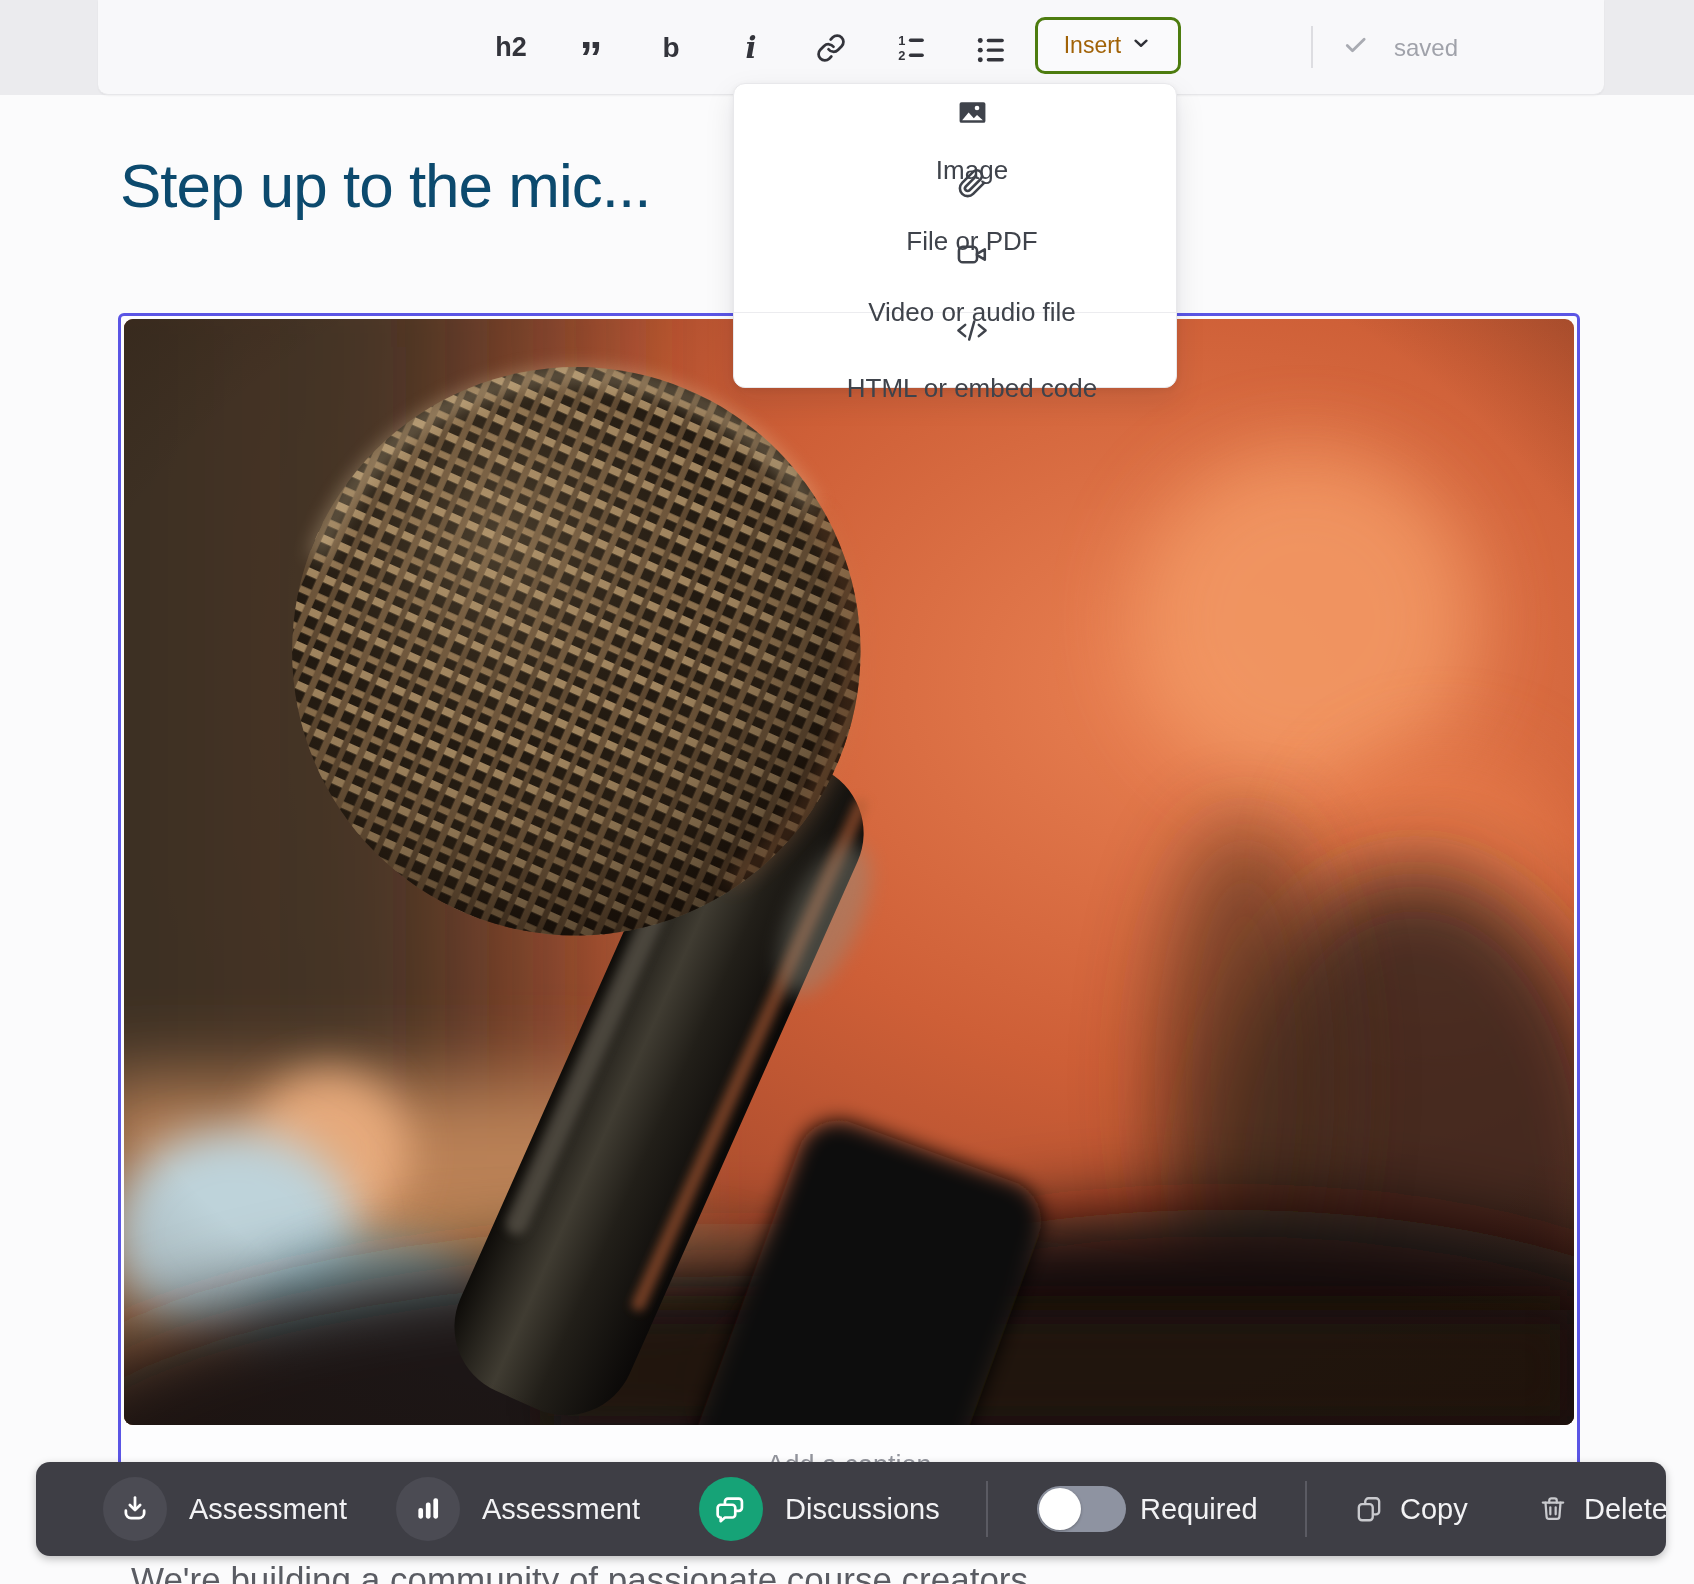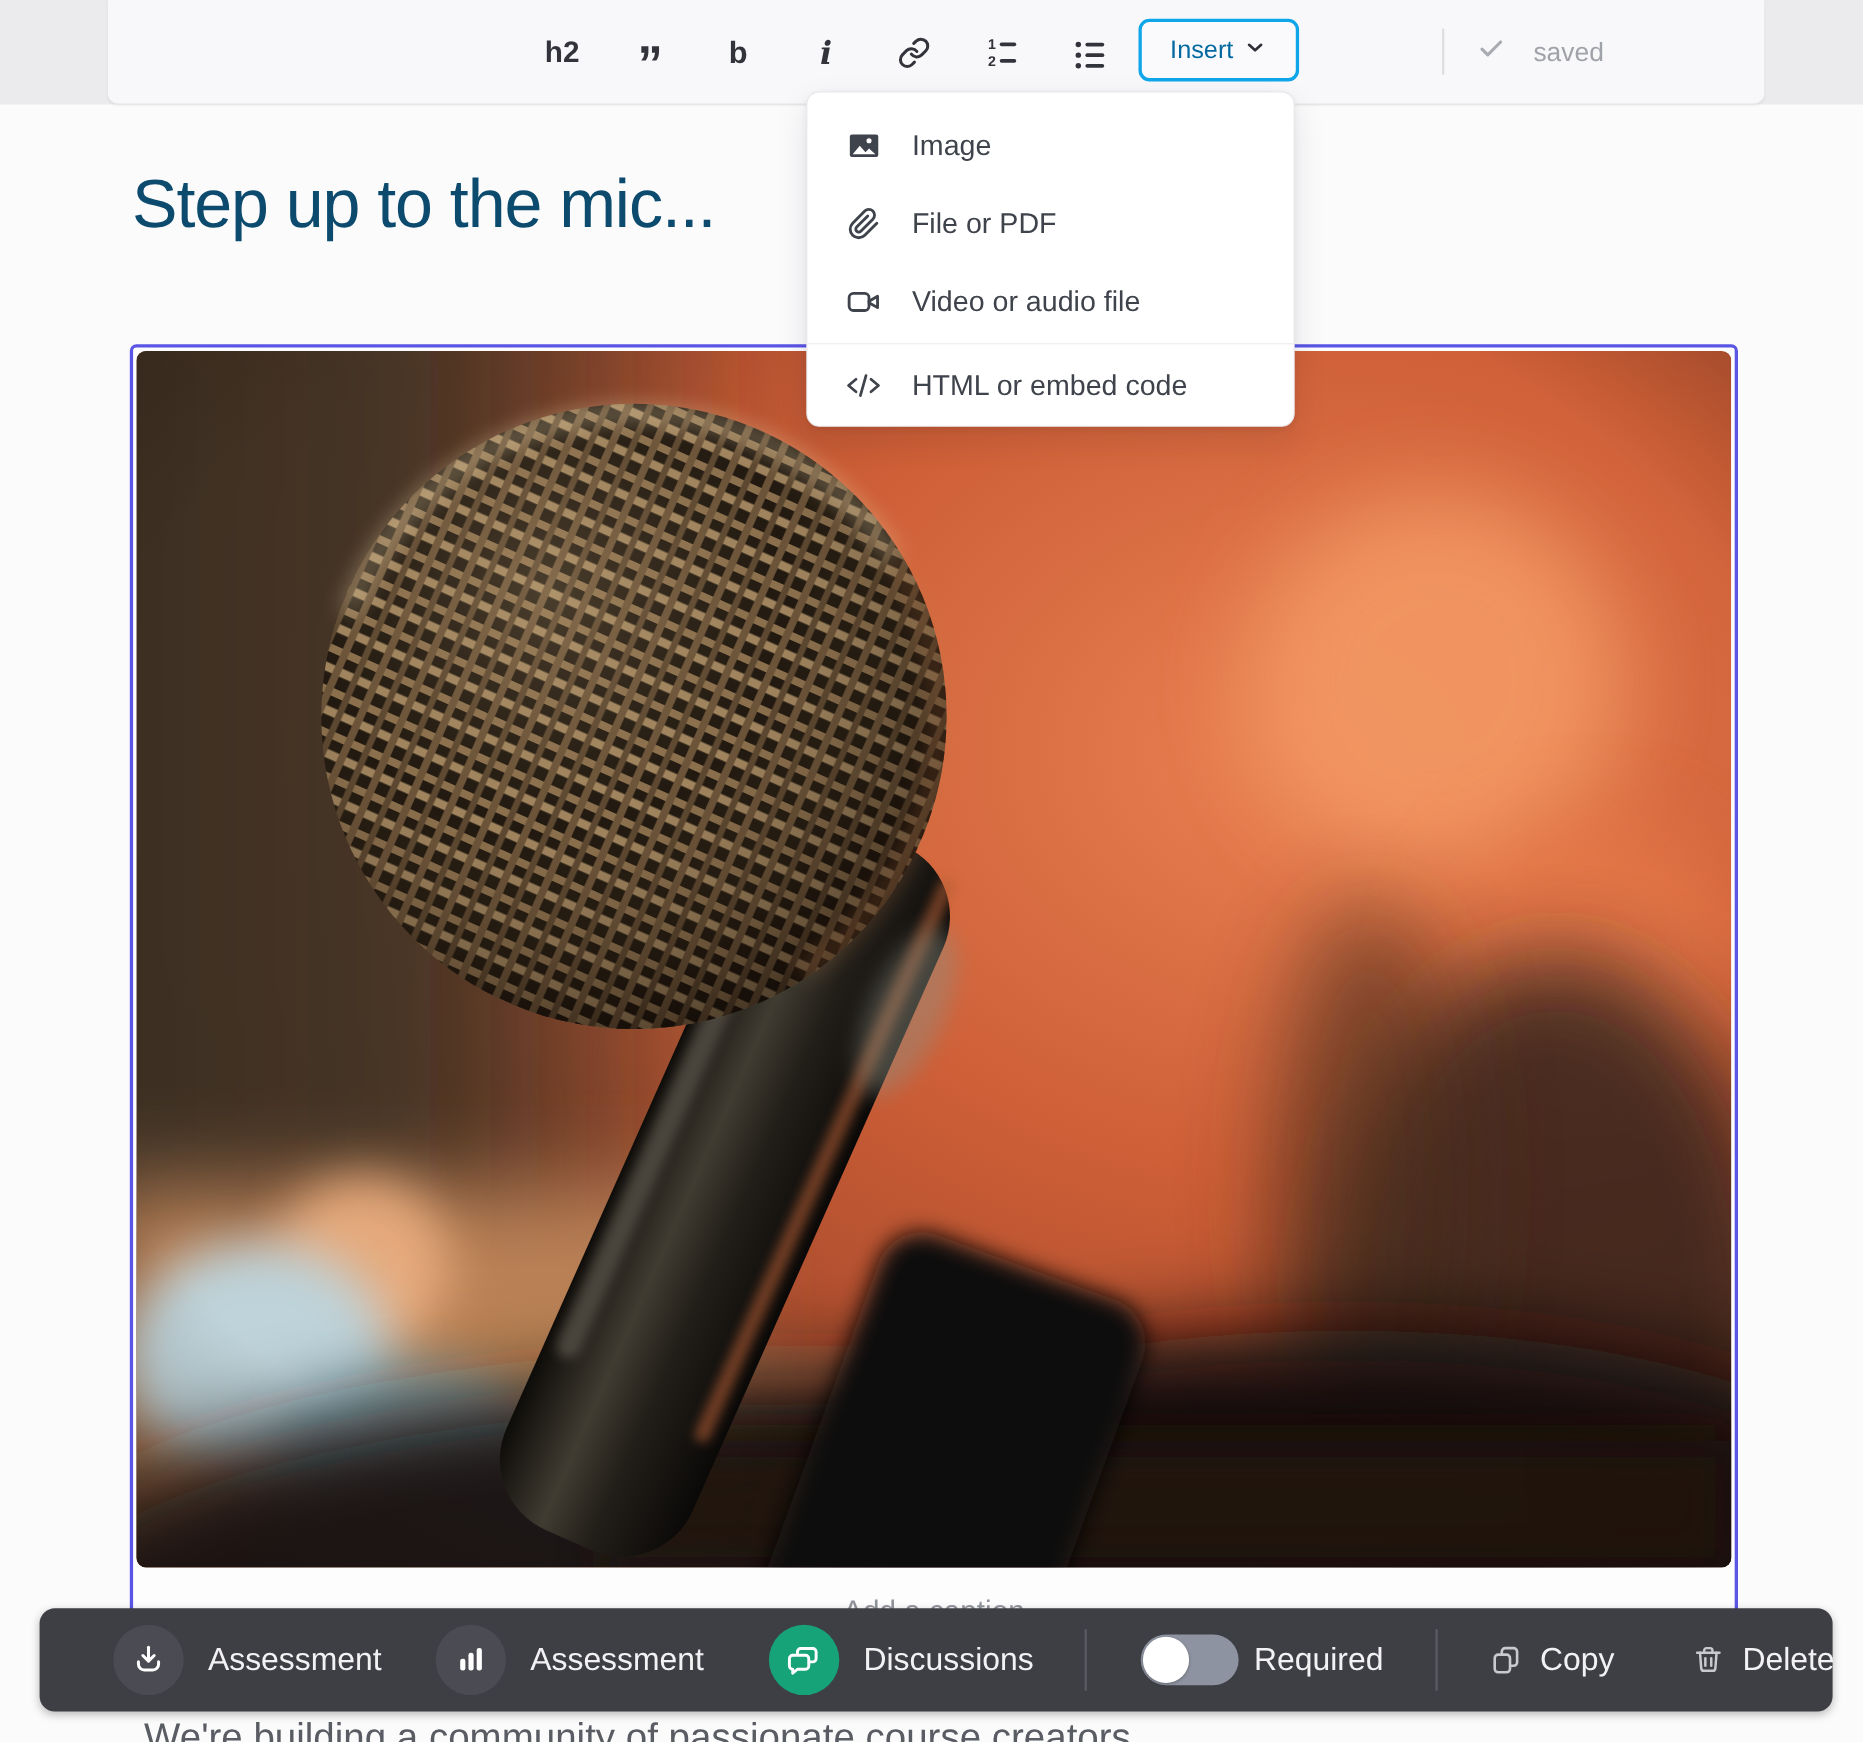--- a/index.html
+++ b/index.html
@@ -16,34 +16,34 @@
     align-items:center; gap:30px; }
   .fmt-btn { width:50px; height:54px; display:flex; align-items:center; justify-content:center;
     color:#33343B; cursor:pointer; }
   .g-h2 { font-size:27px; font-weight:700; }
   .g-quote { font-size:46px; font-weight:700; line-height:0; transform:translateY(10px); }
   .g-bold { font-size:28px; font-weight:800; }
   .g-italic { font-family:"DejaVu Serif", serif; font-style:italic; font-size:29px; font-weight:600; }
   .fmt-btn svg { display:block; }
 
   .insert-btn { position:absolute; left:1035px; top:17px; width:146px; height:57px;
-    border:3px solid #0ea5e9; border-radius:10px; background:#FAFAFC;
+    border:3px solid #4d7c0f; border-radius:10px; background:#FAFAFC;
     display:flex; align-items:center; justify-content:center; gap:9px;
-    font-size:23px; color:#0369a1; cursor:pointer; z-index:55; }
+    font-size:23px; color:#a16207; cursor:pointer; z-index:55; }
   .tb-divider { position:absolute; left:1213px; top:26px; width:2px; height:42px; background:#DDDDE1; }
   .save-status { position:absolute; left:1244px; top:0; height:95px; display:flex;
     align-items:center; gap:24px; color:#A0A2AA; font-size:24px; }
 
   
   .dropdown { position:absolute; left:733px; top:83px; width:444px; height:305px;
     background:#FFFFFF; border:1px solid #E8E8EB; border-radius:12px;
     box-shadow:0 12px 30px rgba(20,20,40,0.10), 0 2px 6px rgba(20,20,40,0.06);
     z-index:50; padding-top:13px; }
   .menu-item { height:71px; display:flex; align-items:center; padding-left:34px; gap:27px;
-    cursor:pointer; color:#3F434B; font-size:26px; }
+    cursor:pointer; color:#3F434B; font-size:26px;flex-direction:column; }
   .menu-item .mi-icon { width:34px; height:34px; display:flex; align-items:center; justify-content:center; }
   .menu-divider { height:1px; background:#ECECEF; margin:2px 0; }
 
   
   .doc-heading { position:absolute; left:120px; top:150px; width:1400px;
     font-size:62px; font-weight:400; letter-spacing:-1px; color:#0c4a6e; z-index:10; }
 
   .image-block { position:absolute; left:118px; top:313px; width:1462px; height:1160px;
     border:3px solid #5B55E5; border-radius:6px; background:#FDFDFE; z-index:5; }
   .photo { position:absolute; left:3px; top:3px; width:1450px; height:1106px;

